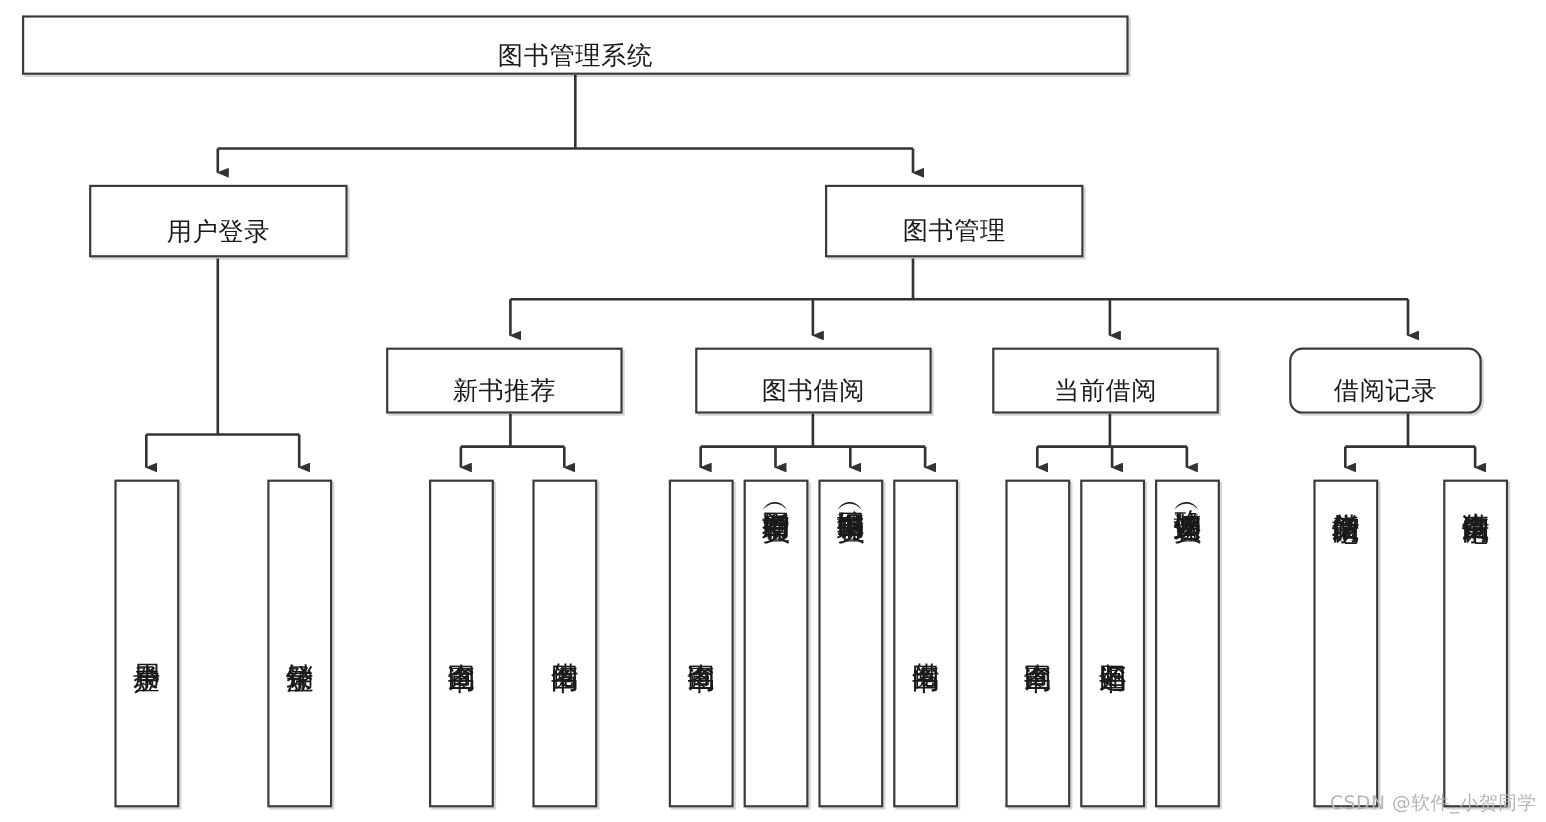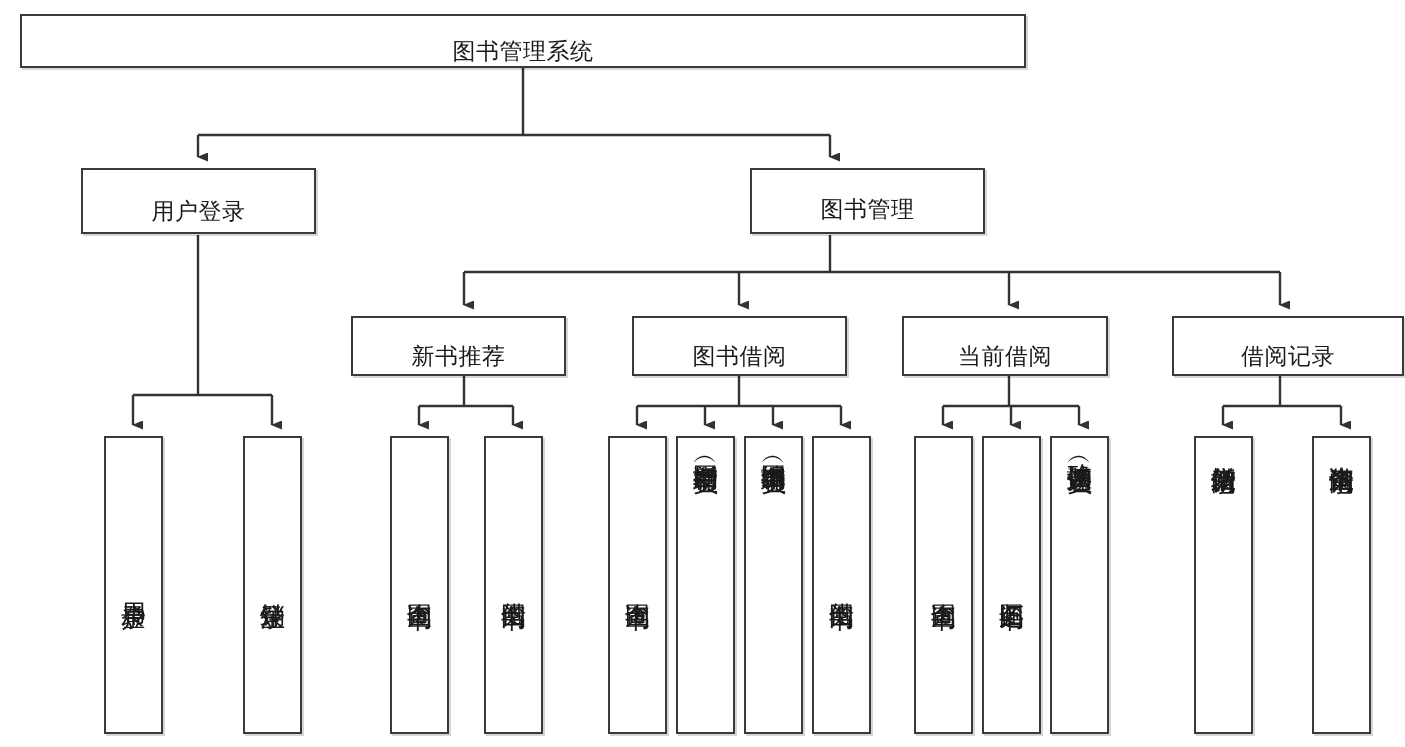--- a/index.html
+++ b/index.html
@@ -148,21 +148,21 @@
 
   <div class="node horizontal" style="left:351px; top:316px; width:215px; height:60px;">
     <span class="label">新书推荐</span>
   </div>
   <div class="node horizontal" style="left:632px; top:316px; width:215px; height:60px;">
     <span class="label">图书借阅</span>
   </div>
   <div class="node horizontal" style="left:902px; top:316px; width:206px; height:60px;">
     <span class="label">当前借阅</span>
   </div>
-  <div class="node horizontal" style="left:1172px; top:316px; width:232px; height:60px;">
+  <div class="node horizontal" style="left:1172px; top:316px; width:175px; height:60px;border-radius:12px;">
     <span class="label">借阅记录</span>
   </div>
 
   <div class="node vertical" style="left: 104px; top: 436px; width: 59px; height: 298px; align-items: center; padding-top: 0px;">
     <span class="label">用户登录</span>
   </div>
   <div class="node vertical" style="left: 243px; top: 436px; width: 59px; height: 298px; align-items: center; padding-top: 0px;">
     <span class="label">注销登录</span>
   </div>
 
@@ -196,14 +196,15 @@
     <span class="label">确认归还（管理员）</span>
   </div>
 
   <div class="node vertical mid" style="left:1194px; top:436px; width:59px; height:298px;">
     <span class="label">新增借阅记录</span>
   </div>
   <div class="node vertical mid" style="left:1312px; top:436px; width:59px; height:298px;">
     <span class="label">查询借阅记录</span>
   </div>
 
+  <div id="watermark">CSDN @软件_小贺同学</div>
 
 </div>
 
 </body></html>

